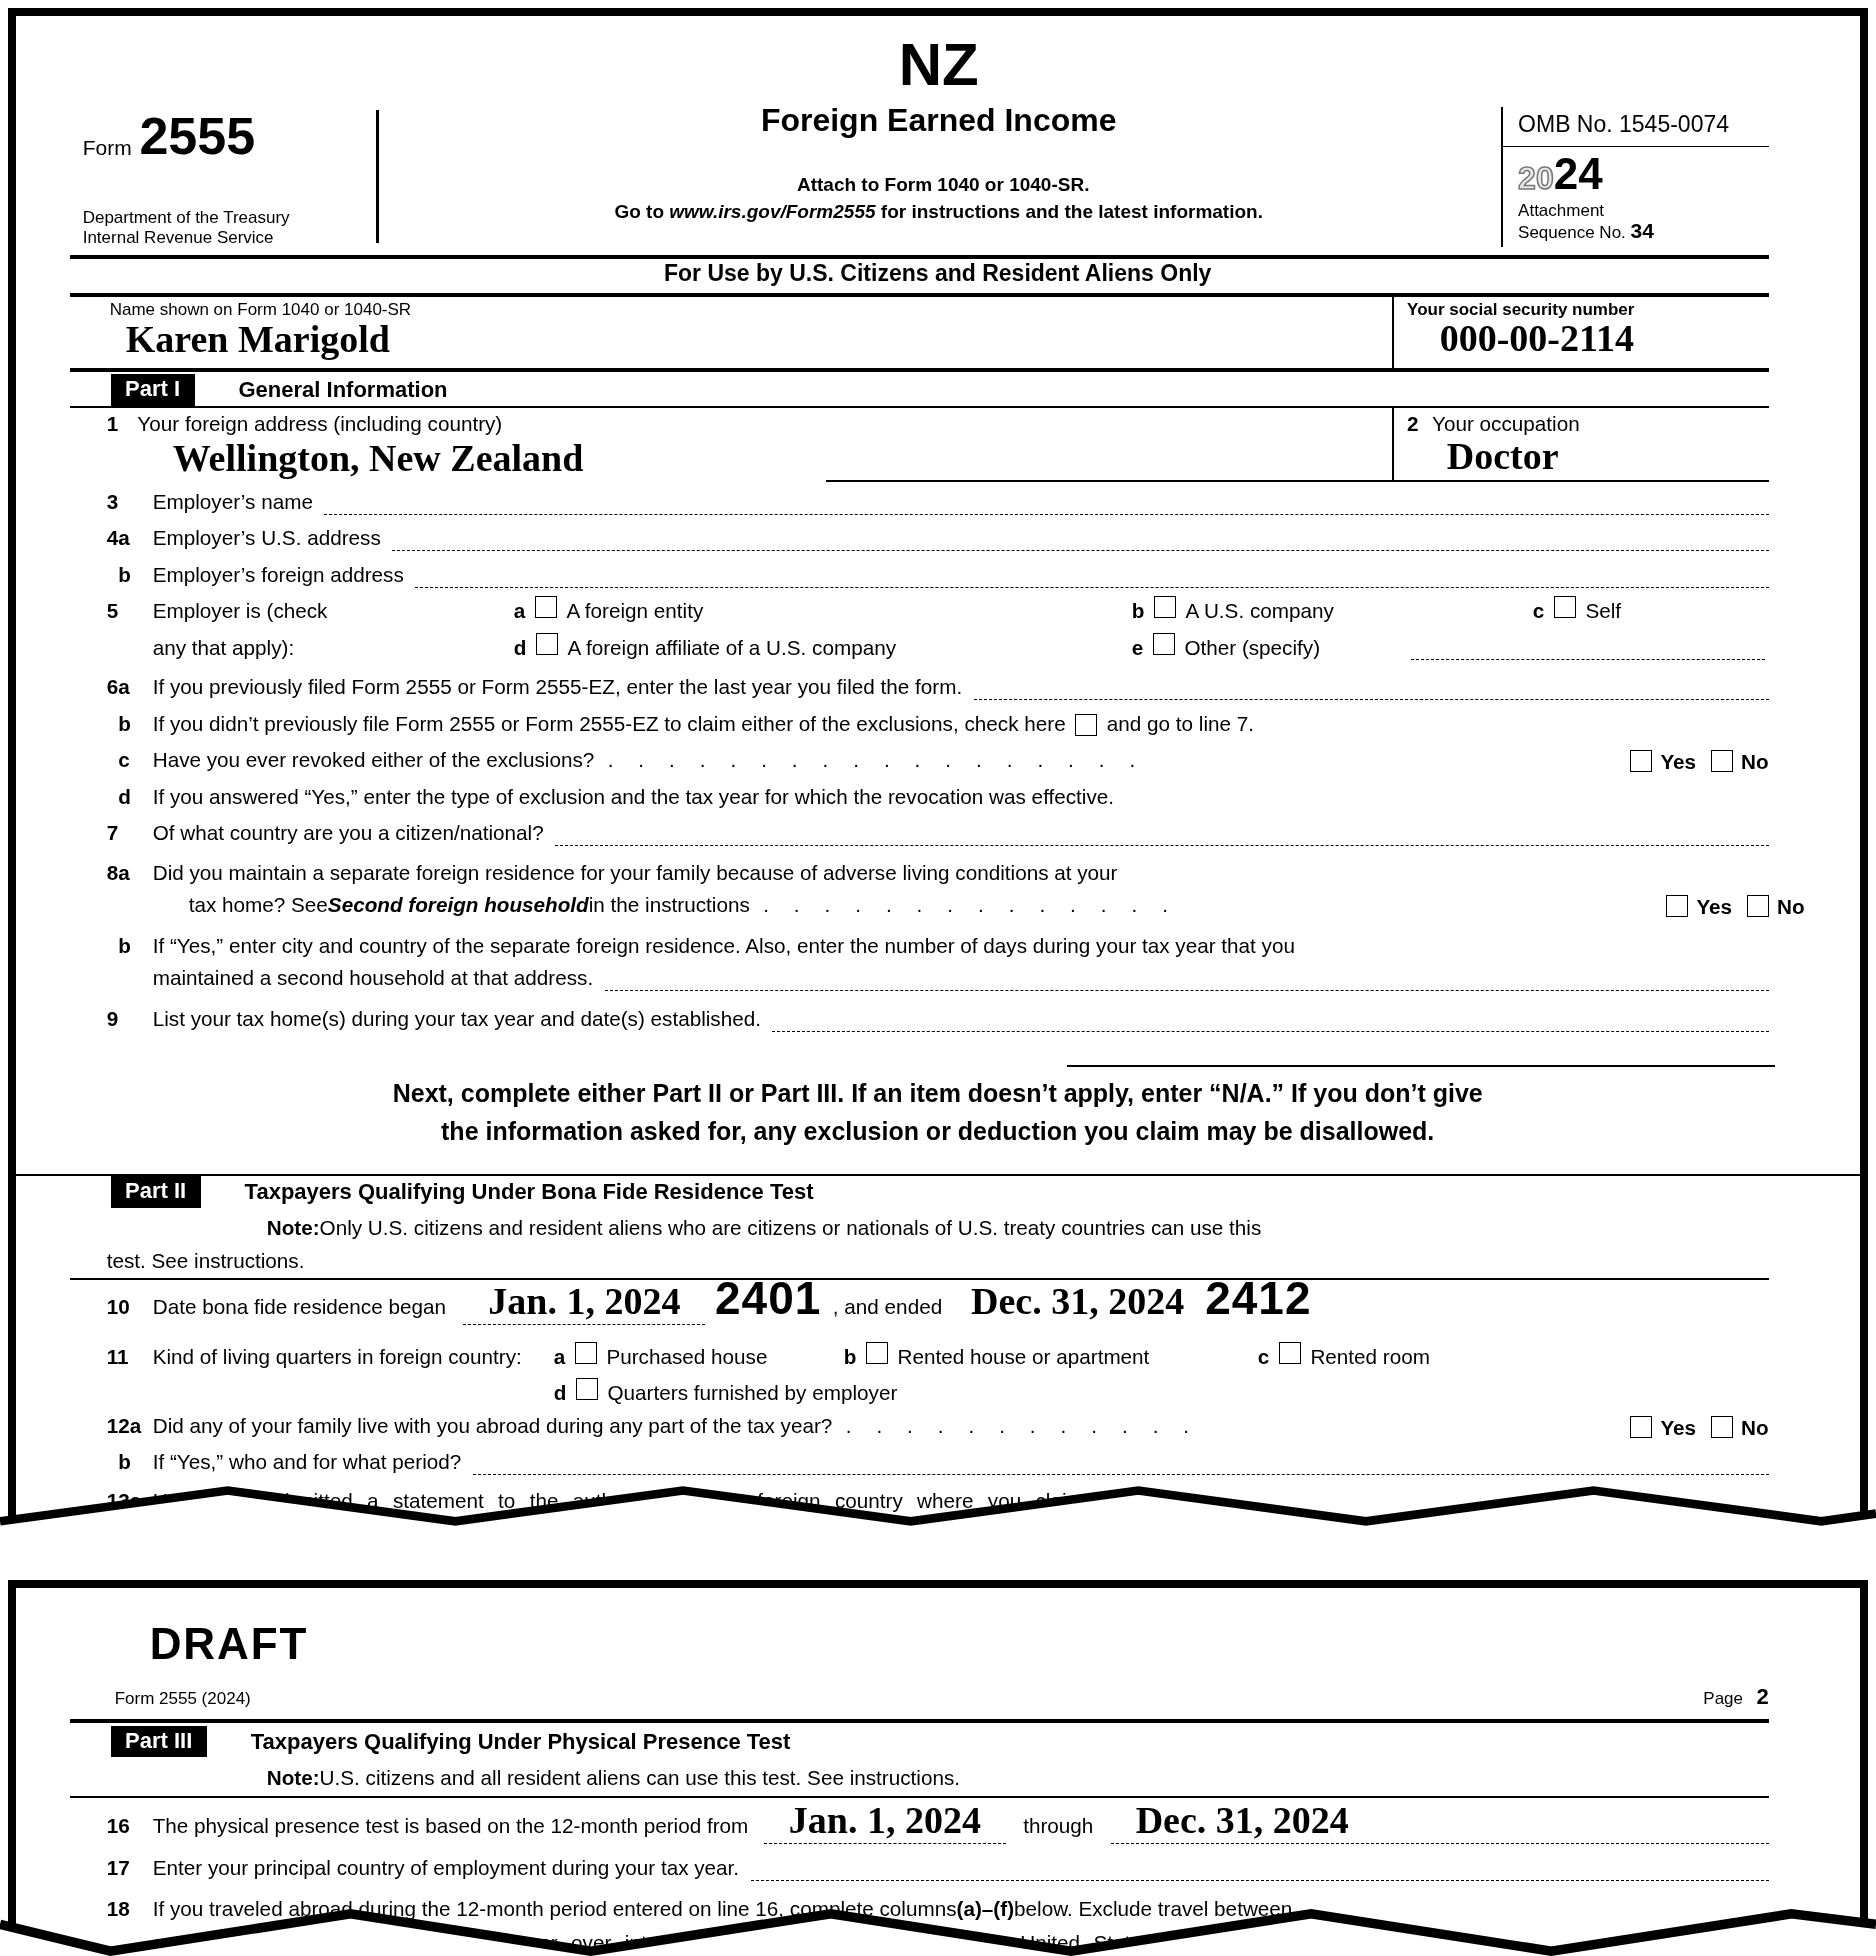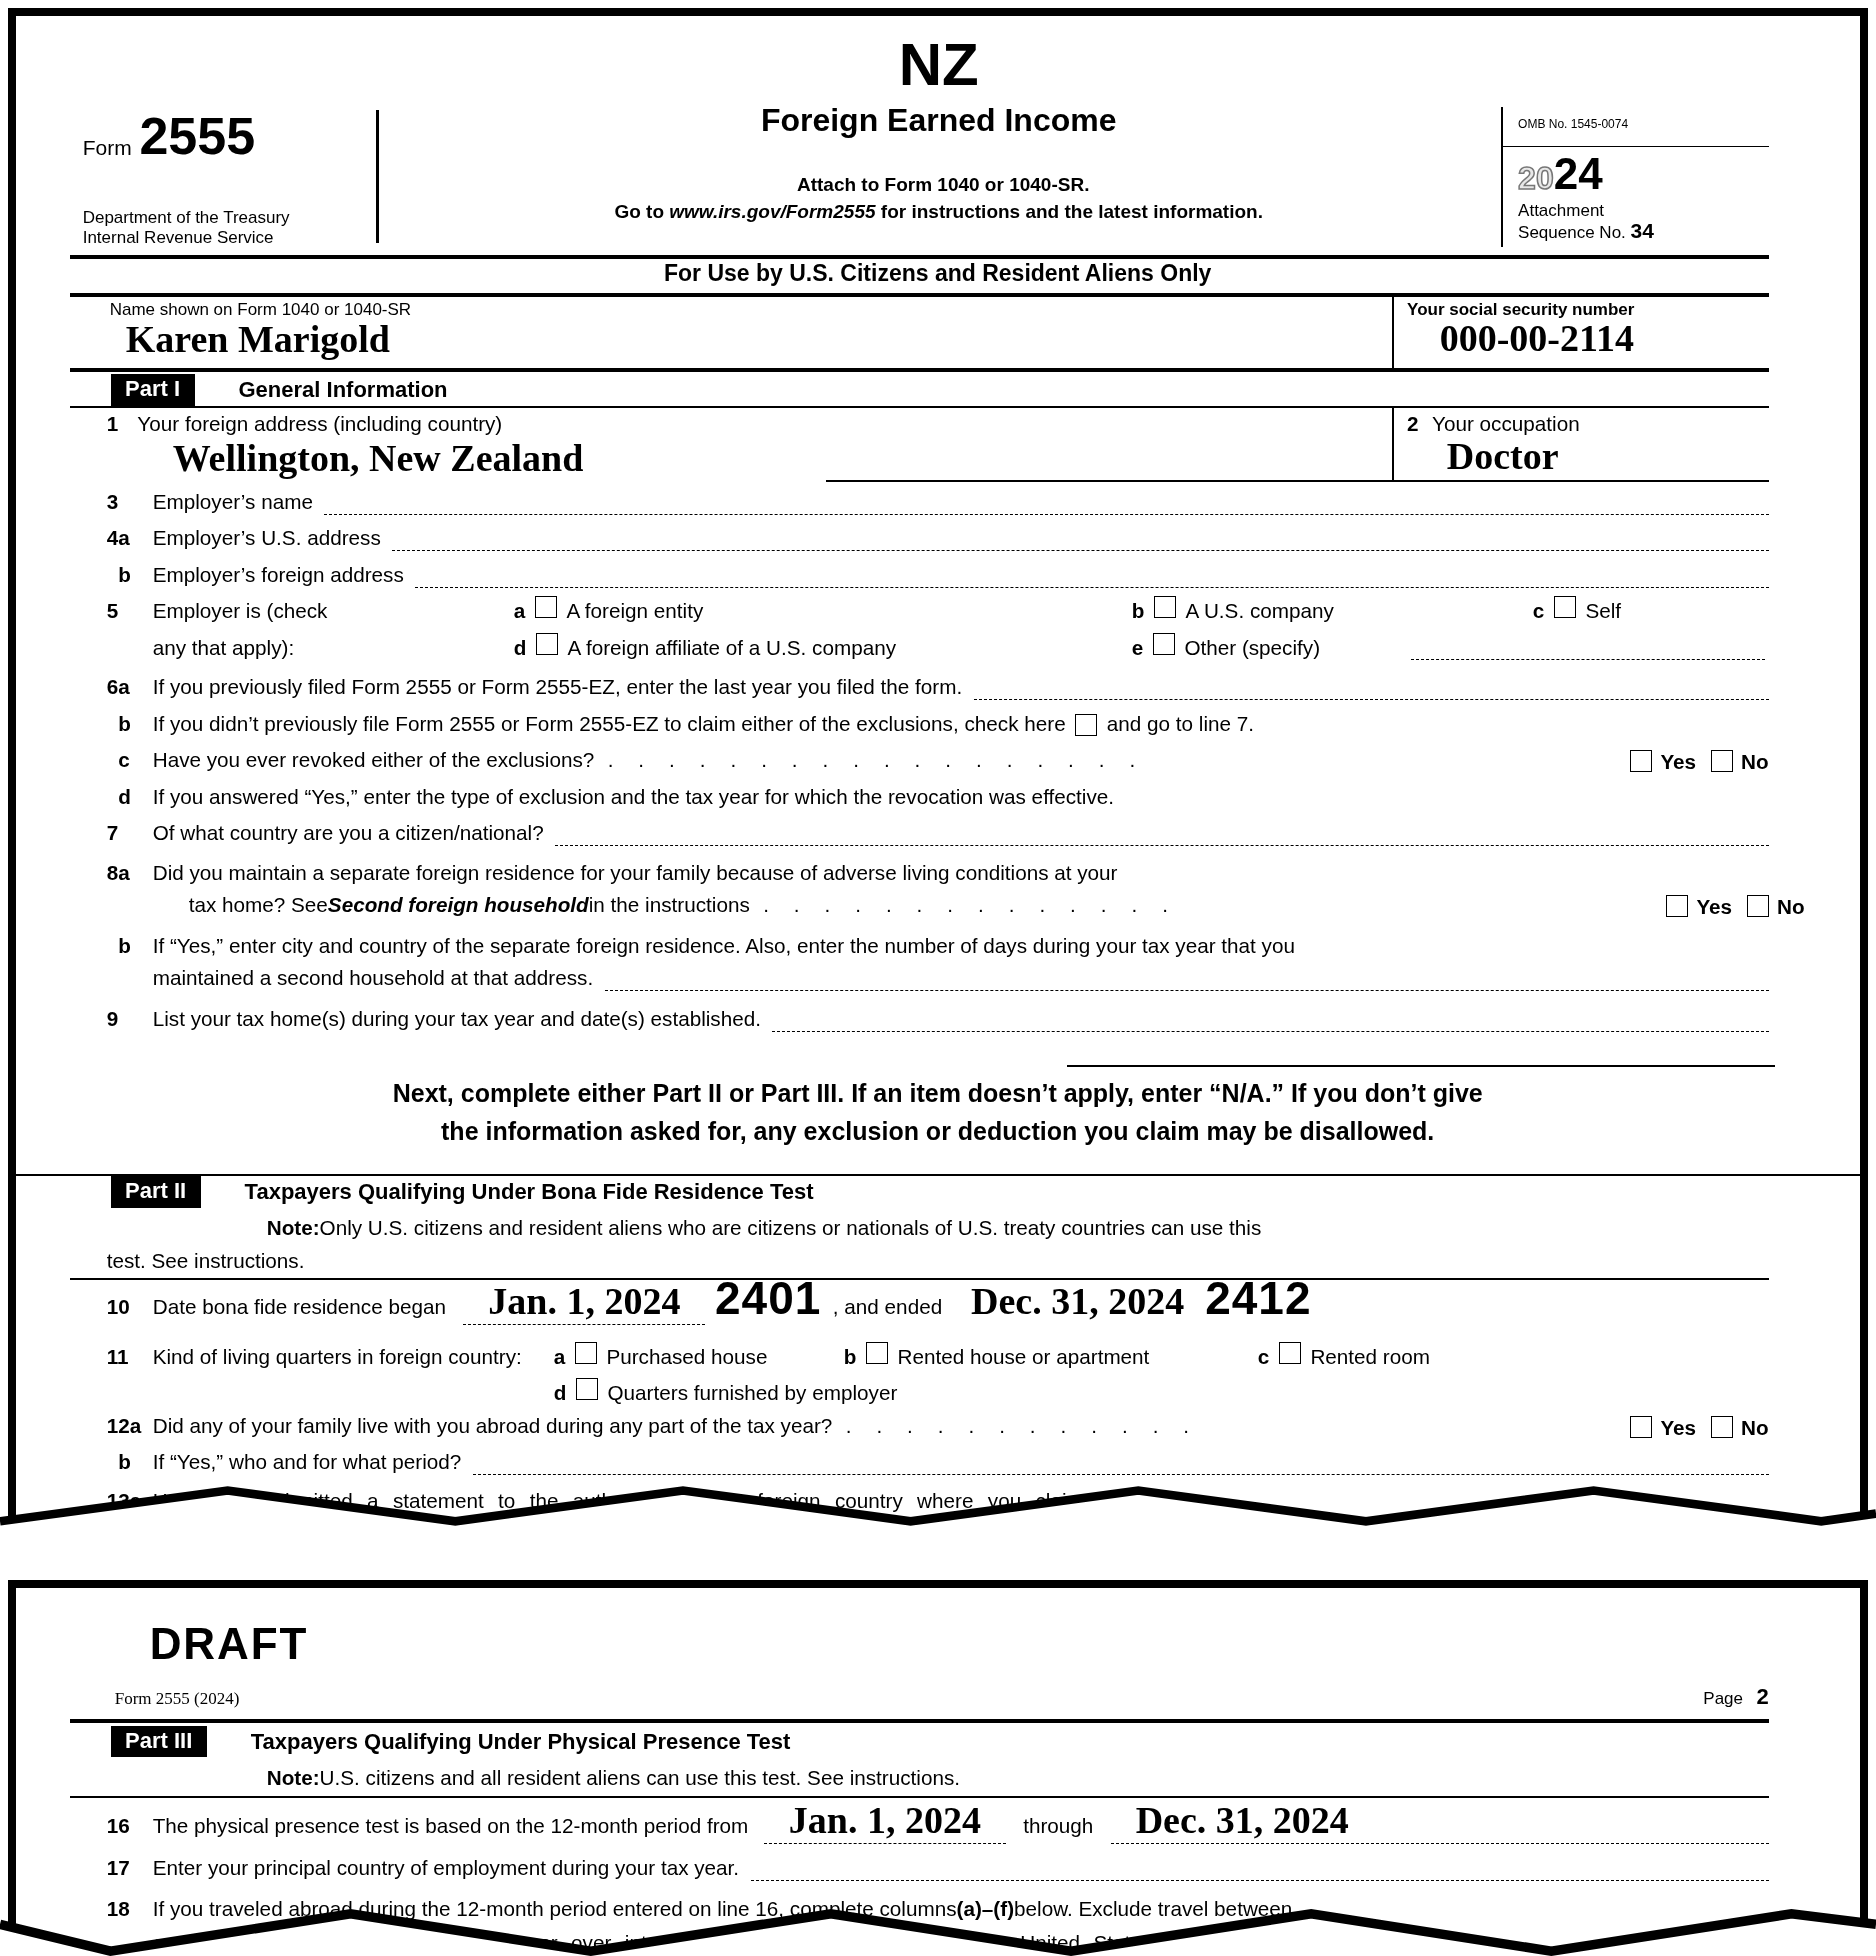--- a/index.html
+++ b/index.html
@@ -50,21 +50,21 @@
   <div class="hline" style="left:360px;top:94px;width:2.9px;height:133px;"></div>
 
   <div class="abs" style="left:360px;right:358px;top:17.3px;text-align:center;">
     <div class="b" style="font-size:60px;line-height:63px;">NZ</div>
     <div class="b" style="font-size:32px;line-height:37px;margin-top:5.8px;">Foreign Earned Income</div>
     <div class="b" style="font-size:19px;margin-top:35px;padding-left:9px;">Attach to Form 1040 or 1040-SR.</div>
     <div class="b" style="font-size:19px;margin-top:4.8px;"><span>Go to </span><span class="i">www.irs.gov/Form2555</span><span> for instructions and the latest information.</span></div>
   </div>
 
   <div class="abs" style="left:1485px;top:91px;right:91px;border-left:2.9px solid #000;height:140px;padding-left:15.4px;">
-    <div class="sm" style="font-size:12px;margin-top:7.7px;">OMB No. 1545-0074</div>
+    <div class="sm" style="font-size:23px;margin-top:7.7px;">OMB No. 1545-0074</div>
     <div style="border-bottom:1.9px solid #000;margin:11.5px 0 0 -15.4px;"></div>
     <div style="margin-top:1.9px;">
       <span class="b outline20" style="font-size:32px;">20</span><span class="b" style="font-size:44px;">24</span>
     </div>
     <div class="sm" style="margin-top:1.9px;">Attachment</div>
     <div class="sm"><span>Sequence No.</span> <span class="b" style="font-size:21px;">34</span></div>
   </div>
 
   <div class="hline" style="left:54px;right:91px;top:239px;height:4.8px;"></div>
   <div class="row center-row" style="top:243px;font-size:23px;font-weight:700;">
@@ -300,21 +300,21 @@
 
   <div class="row" style="top:1470px;">
     <span class="num">13a</span>
     <span style="word-spacing:8.6px;">Have you submitted a statement to the authorities of the foreign country where you claim bona fide</span>
   </div>
 </div>
 
 <div class="page" id="page2">
   <div class="abs b" style="left:134px;top:31px;font-size:44px;letter-spacing:1.9px;">DRAFT</div>
 
-  <div class="abs sm" style="left:99px;top:101px;font-family:Liberation Serif, serif;">Form 2555 (2024)</div>
+  <div class="abs sm" style="left:99px;top:101px;">Form 2555 (2024)</div>
   <div class="abs" style="right:91px;top:96px;">
     <span class="sm">Page</span>
     <span class="b" style="font-size:22px;margin-left:7.7px;">2</span>
   </div>
   <div class="hline" style="left:54px;right:91px;top:131px;height:3.8px;"></div>
 
   <div class="part-bar" style="top:136px;border-top:none;align-items:center;">
     <span class="part-box">Part III</span>
     <span class="part-title">Taxpayers Qualifying Under Physical Presence Test</span>
   </div>

